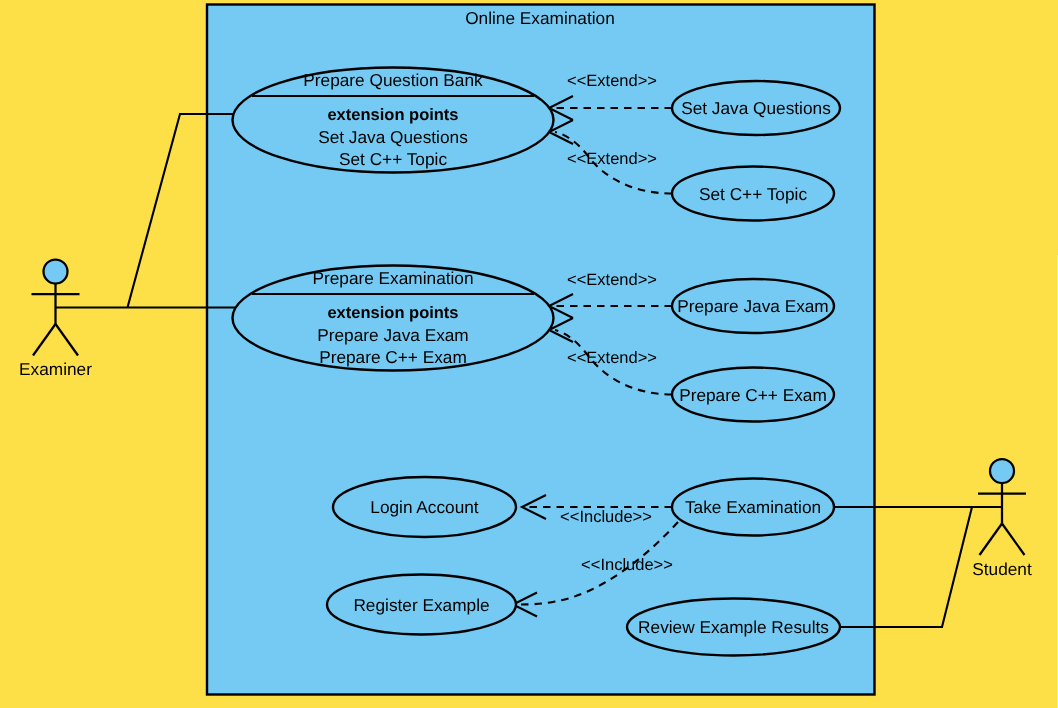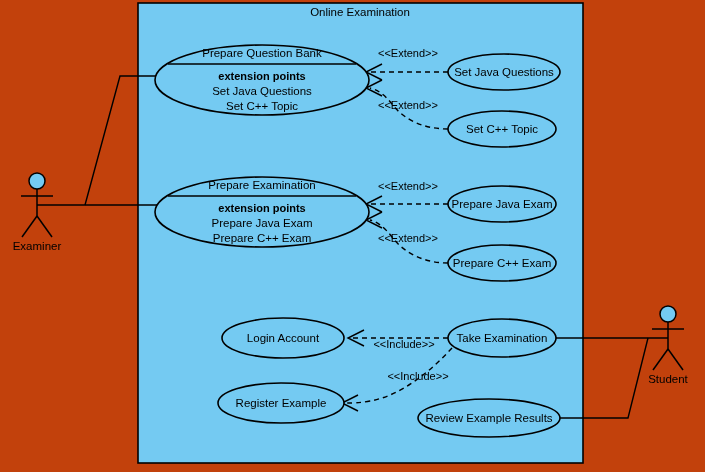--- a/index.html
+++ b/index.html
@@ -4,21 +4,21 @@
 <style>
   html, body {
     margin: 0;
     padding: 0;
     background: #ffffff;
   }
   #diagram-root {
     position: relative;
     width: 705px;
     height: 472px;
-    background: #c2410c;
+    background: #fde047;
     font-family: "Liberation Sans", sans-serif;
     overflow: hidden;
   }
   svg#uml-canvas {
     display: block;
     width: 705px;
     height: 472px;
   }
   .sysbox {
     fill: #74caf2;

